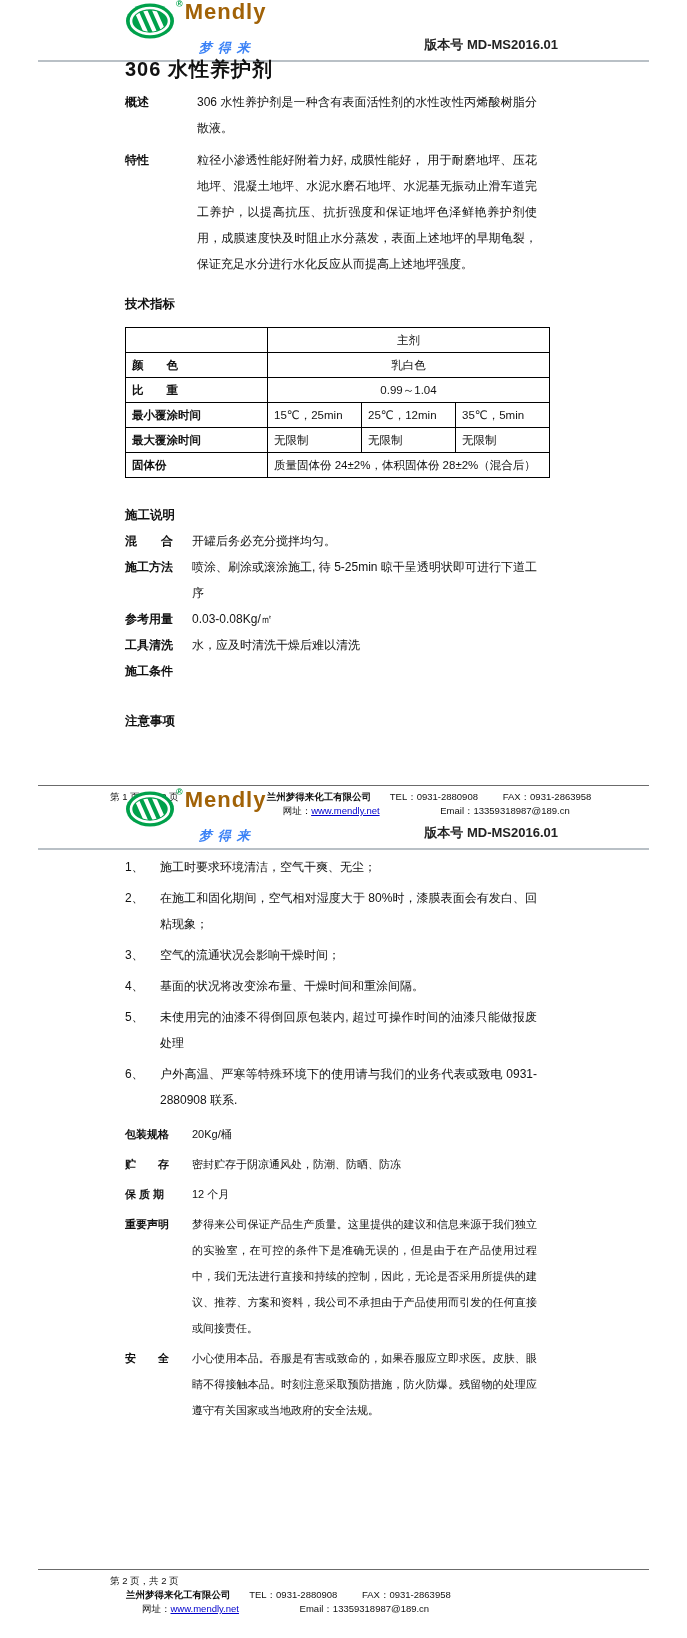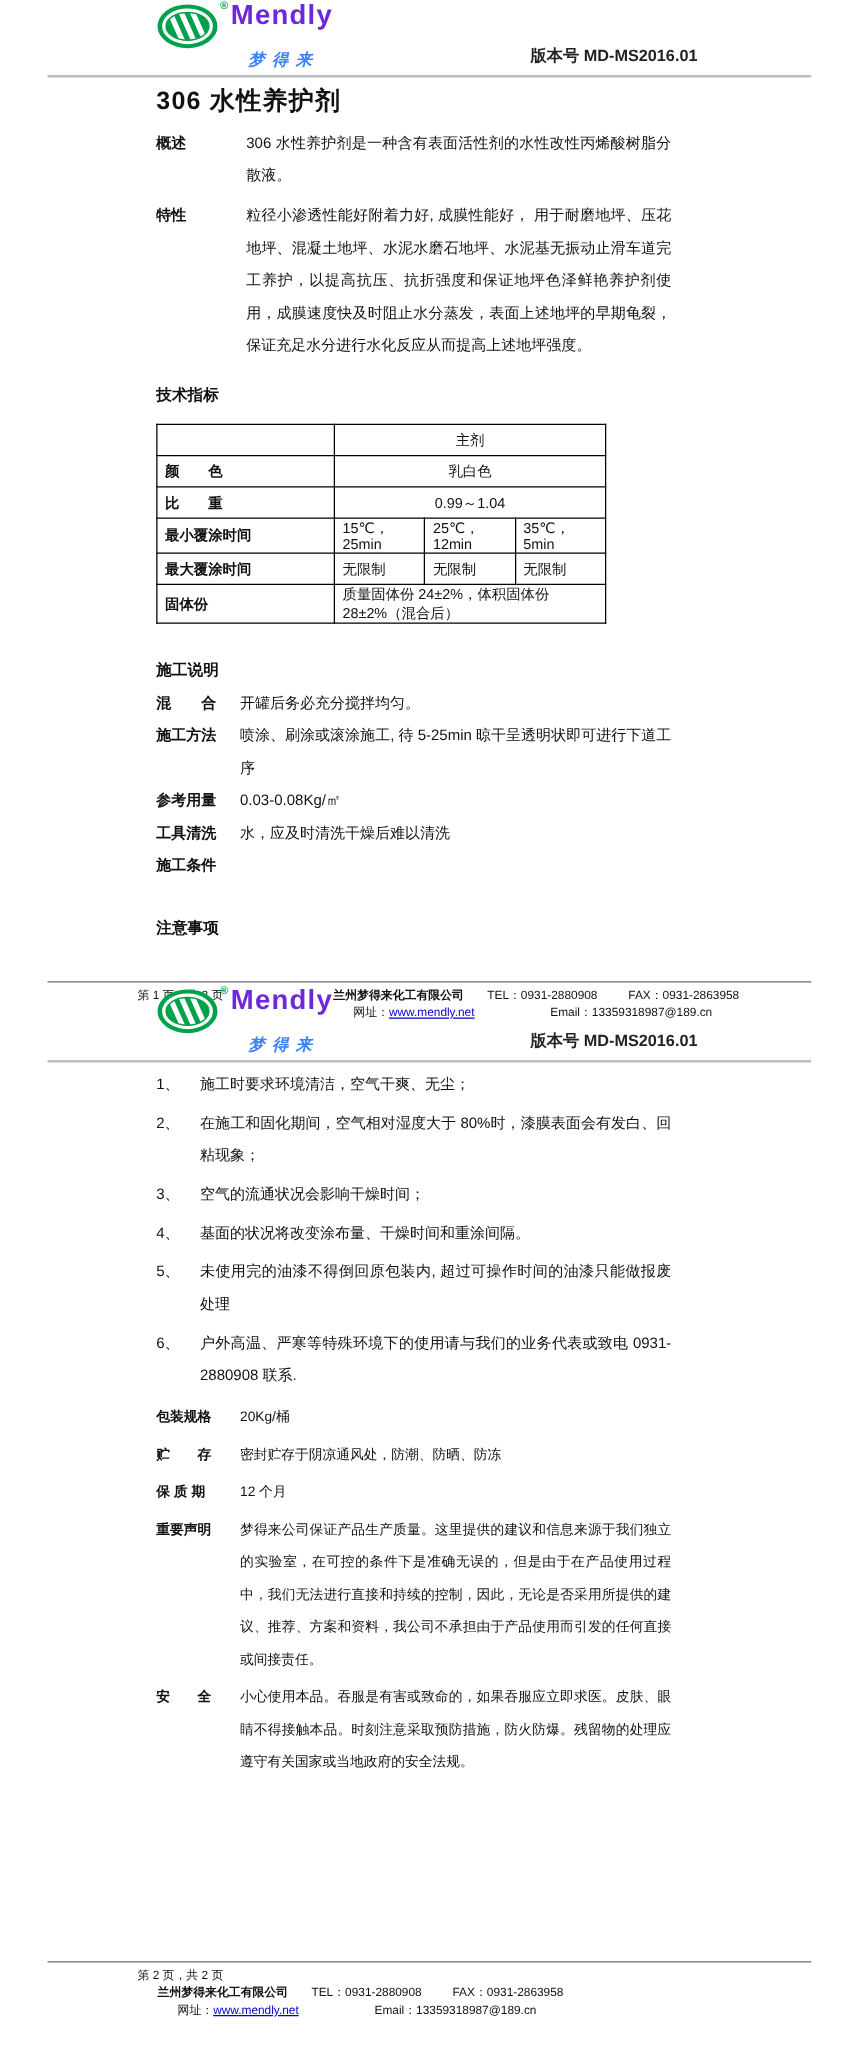--- a/index.html
+++ b/index.html
@@ -16,36 +16,36 @@
   
   .hdr {
     position:absolute; left:38px; right:38px; top:0; height:62px;
     border-bottom:2px solid #b9c0c6;
   }
   #page2 .hdr { height:70px; }
   .logo { position:absolute; left:87px; bottom:6px; display:flex; align-items:flex-start; }
   .logo-mark { display:block; }
   .logo-reg { font-size:9px; color:#00A14B; margin:-2px 2px 0 1px; font-weight:bold; }
   .logo-text { display:flex; flex-direction:column; line-height:1; }
-  .logo-en { font-size:22px; font-weight:bold; color:#6d28d9; letter-spacing:1px; }
+  .logo-en { font-size:22px; font-weight:bold; color:#a16207; letter-spacing:1px; }
   .logo-cn { font-size:13px; font-weight:bold; color:#3b82f6; letter-spacing:6px; margin-top:18px; padding-left:14px;font-style:italic; }
   .version { position:absolute; right:91px; bottom:6px; font-size:13px; color:#222;font-weight:bold; }
 
   
-  .content { position:absolute; left:125px; right:150px; top:62px; }
+  .content { position:absolute; left:125px; right:150px; top:50px; }
   #page2 .content { top:74px; }
   .doc-title { font-size:20px; font-weight:bold; margin-top:5px; line-height:28px; letter-spacing:1px; }
 
   .defrow { display:flex; margin-top:6px; font-size:12px; line-height:26px;gap:37px; }
   .defrow .lab { flex:0 0 35px; font-weight:bold; white-space:nowrap; }
   .defrow .txt { flex:1; text-align:justify; }
 
   .sec-head { font-size:12.5px; font-weight:bold; margin-top:14px; line-height:26px; }
 
-  table.spec { border-collapse:collapse; margin-top:10px; width:360px; table-layout:fixed; font-size:11.5px; }
+  table.spec { border-collapse:collapse; margin-top:10px; width:425px; table-layout:fixed; font-size:11.5px; }
   table.spec td { border:1px solid #000; height:25px; padding:0 6px; }
   td.c0 { width:142px; font-weight:bold; padding-left:8px; }
   td.ctr { text-align:center; }
   td.lft { text-align:left; padding-left:10px; }
   .spacer-head { margin-top:24px; }
 
   .insrow { display:flex; margin-top:0; font-size:12px; line-height:26px; }
   .insrow .lab { flex:0 0 67px; font-weight:bold; white-space:nowrap; }
   .insrow .txt { flex:1; text-align:justify; }
 

